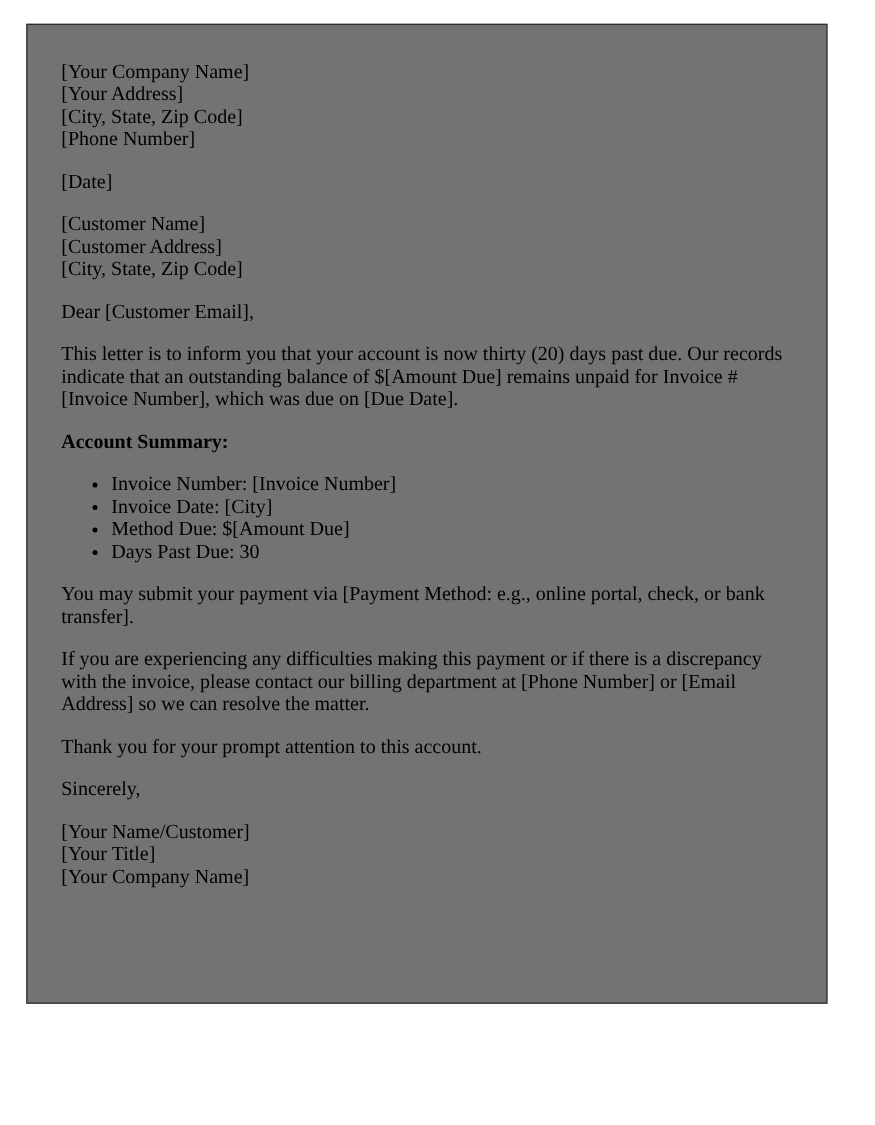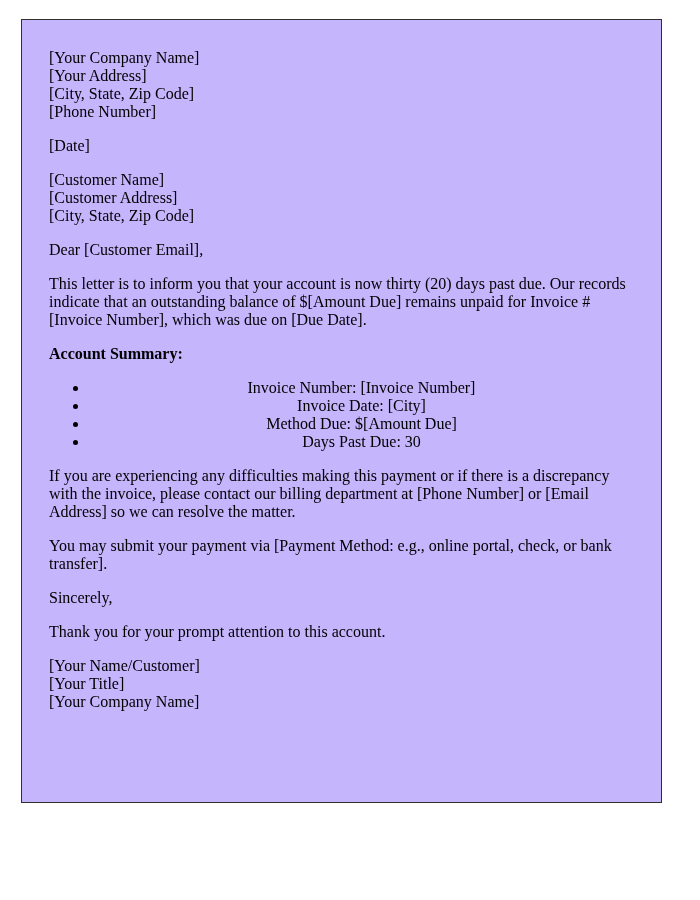--- a/index.html
+++ b/index.html
@@ -17,38 +17,37 @@
   .letter-frame {
     position: absolute;
     left: 21px;
     top: 19px;
     width: 641px;
     height: 784px;
     box-sizing: border-box;
     border: 1px solid #303030;
     padding: 13px 27px;
     overflow: hidden;
-    background: #c4b5fd;
+    background: #737373;
     font-size: 16px;
     line-height: 18px;
   }
   .letter-frame p {
     margin: 16px 0;
   }
   .bold {
     font-weight: bold;
   }
   .letter-frame ul {
     margin: 16px 0;
     padding-left: 40px;
     list-style-type: disc;
   }
   .letter-frame li {
     line-height: 18px;
-    text-align: center;
   }
 </style>
 </head>
 <body>
 
 <div class="letter-frame">
 
   <p><span>[Your Company Name]</span><br>
     <span>[Your Address]</span><br>
     <span>[City, State, Zip Code]</span><br>
@@ -68,25 +67,25 @@
 
   <p class="bold">Account Summary:</p>
 
   <ul>
     <li>Invoice Number: [Invoice Number]</li>
     <li>Invoice Date: [City]</li>
     <li>Method Due: $[Amount Due]</li>
     <li>Days Past Due: 30</li>
   </ul>
 
+  <p>You may submit your payment via [Payment Method: e.g., online portal, check, or bank transfer].</p>
+
   <p>If you are experiencing any difficulties making this payment or if there is a discrepancy with the invoice, please contact our billing department at [Phone Number] or [Email Address] so we can resolve the matter.</p>
 
-  <p>You may submit your payment via [Payment Method: e.g., online portal, check, or bank transfer].</p>
+  <p>Thank you for your prompt attention to this account.</p>
 
   <p>Sincerely,</p>
-
-  <p>Thank you for your prompt attention to this account.</p>
 
   <p><span>[Your Name/Customer]</span><br>
     <span>[Your Title]</span><br>
     <span>[Your Company Name]</span></p>
 
 </div>
 
 </body></html>

